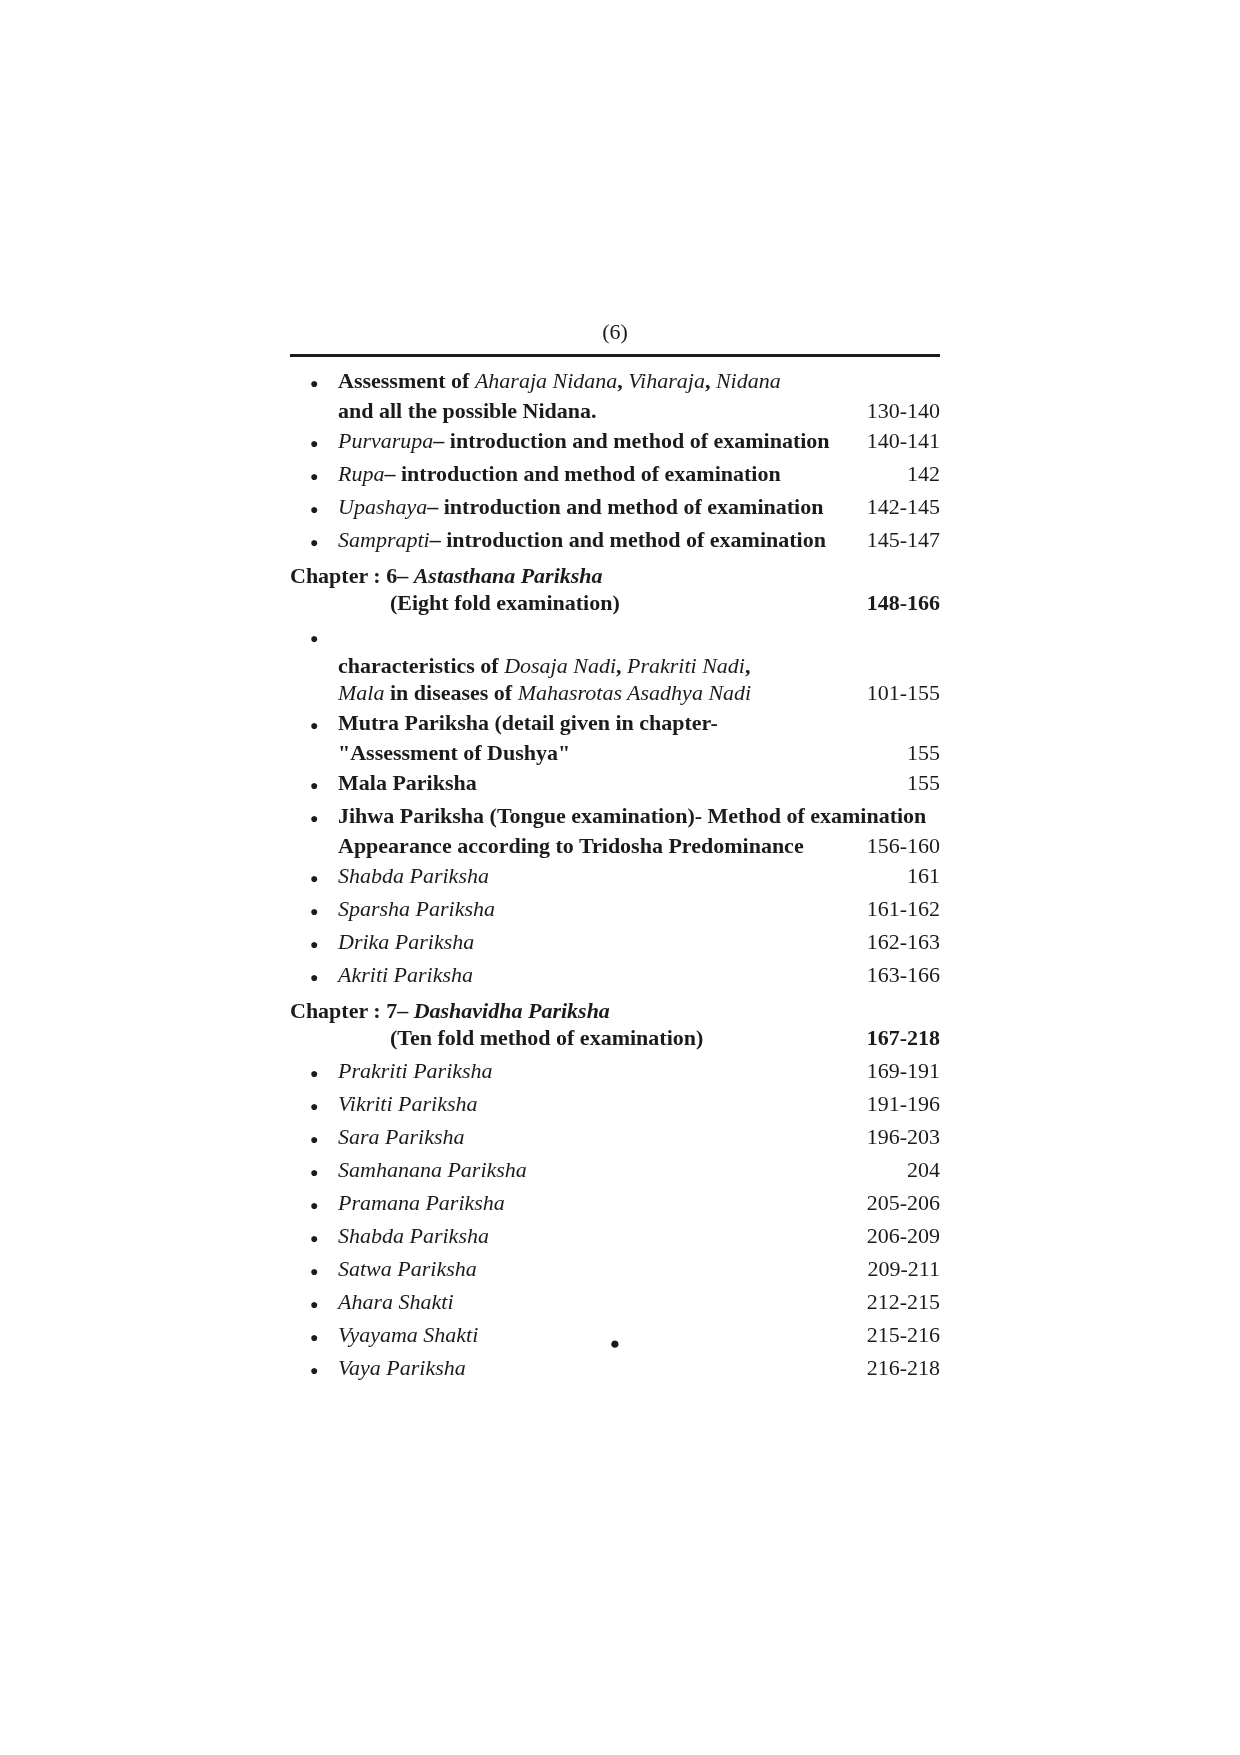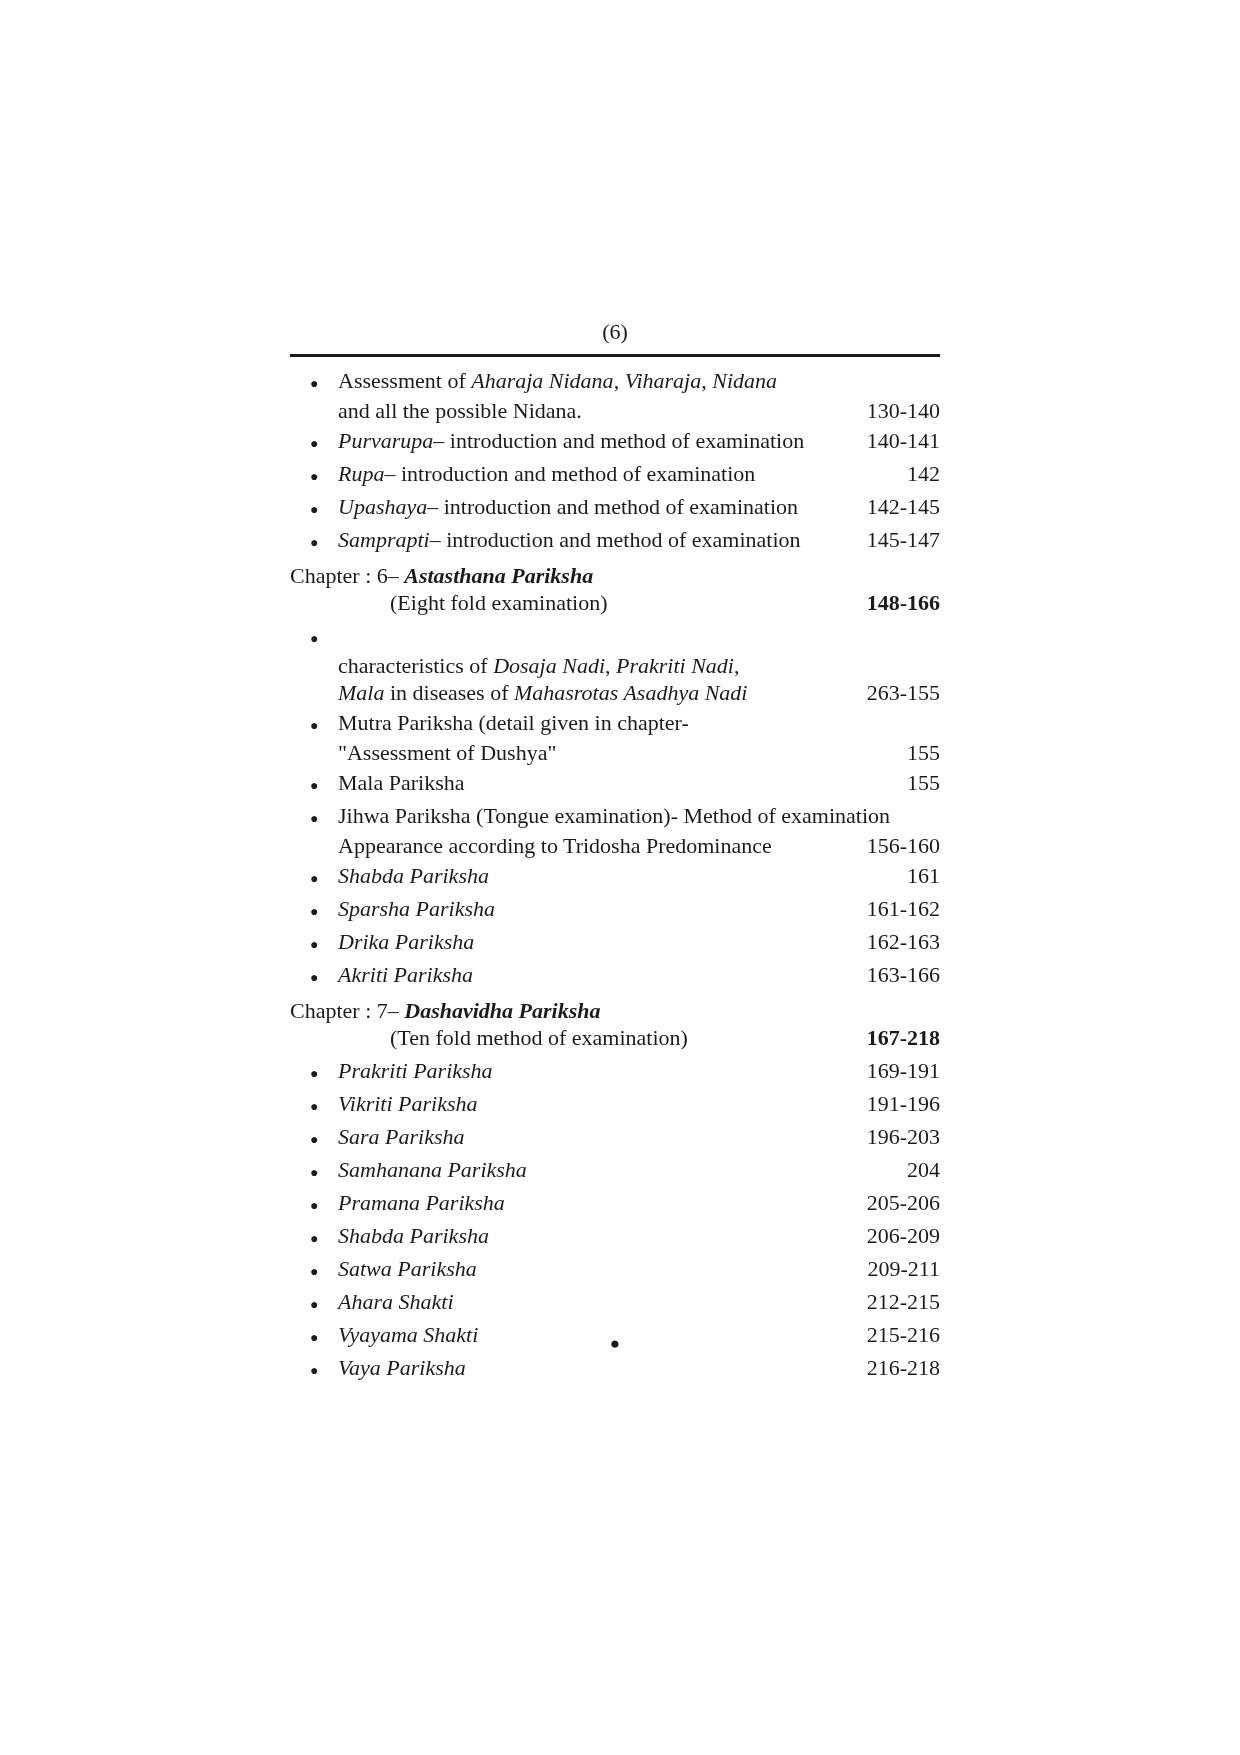--- a/index.html
+++ b/index.html
@@ -31,23 +31,23 @@
   }
   .line{display:flex;align-items:baseline;}
   .bullet-entry-first{margin-top:3px;}
   .chapter-first{margin-top:6px;}
   .chapter-last{margin-bottom:6px;align-items:center;}
   .dotcell{flex:none;width:48px;padding-left:20px;box-sizing:border-box;}
   .dotcell .glyph{font-size:14px;}
   .text{flex:1 1 auto;min-width:0;}
   .indent2{padding-left:100px;}
   .pages{flex:none;margin-left:4px;white-space:nowrap;}
-  .s-r{font-style:normal;font-weight:normal;}
+  .s-r{font-style:normal;font-weight:bold;}
   .s-i{font-style:italic;}
-  .s-b{font-weight:normal;margin-top:36px;}
+  .s-b{font-weight:bold;margin-top:36px;}
   .s-bi{font-weight:bold;font-style:italic;text-align:center;}
   .chapter-line{font-weight:bold;}
   .pages.bold{font-weight:bold;}
   .end-wrap{text-align:center;margin-top:12px;}
   .end-dot{font-size:17px;}
 </style>
 </head>
 <body>
 
 <div class="page">
@@ -93,21 +93,21 @@
       <div class="line bullet-line bullet-entry-first">
         <span class="dotcell"><span class="glyph">●</span></span>
       </div>
       <div class="line bullet-line">
         <span class="dotcell"></span>
         <span class="text"><span class="s-r">characteristics of </span><span class="s-i">Dosaja Nadi</span><span class="s-r">, </span><span class="s-i">Prakriti Nadi</span><span class="s-r">,</span></span>
       </div>
       <div class="line bullet-line">
         <span class="dotcell"></span>
         <span class="text"><span class="s-i">Mala</span><span class="s-r"> in diseases of </span><span class="s-i">Mahasrotas Asadhya Nadi</span></span>
-        <span class="pages">263-155</span>
+        <span class="pages">101-155</span>
       </div>
       <div class="line bullet-line bullet-entry-first">
         <span class="dotcell"><span class="glyph">●</span></span>
         <span class="text"><span class="s-r">Mutra Pariksha (detail given in chapter-</span></span>
       </div>
       <div class="line bullet-line">
         <span class="dotcell"></span>
         <span class="text"><span class="s-r">"Assessment of Dushya"</span></span>
         <span class="pages">155</span>
       </div>

